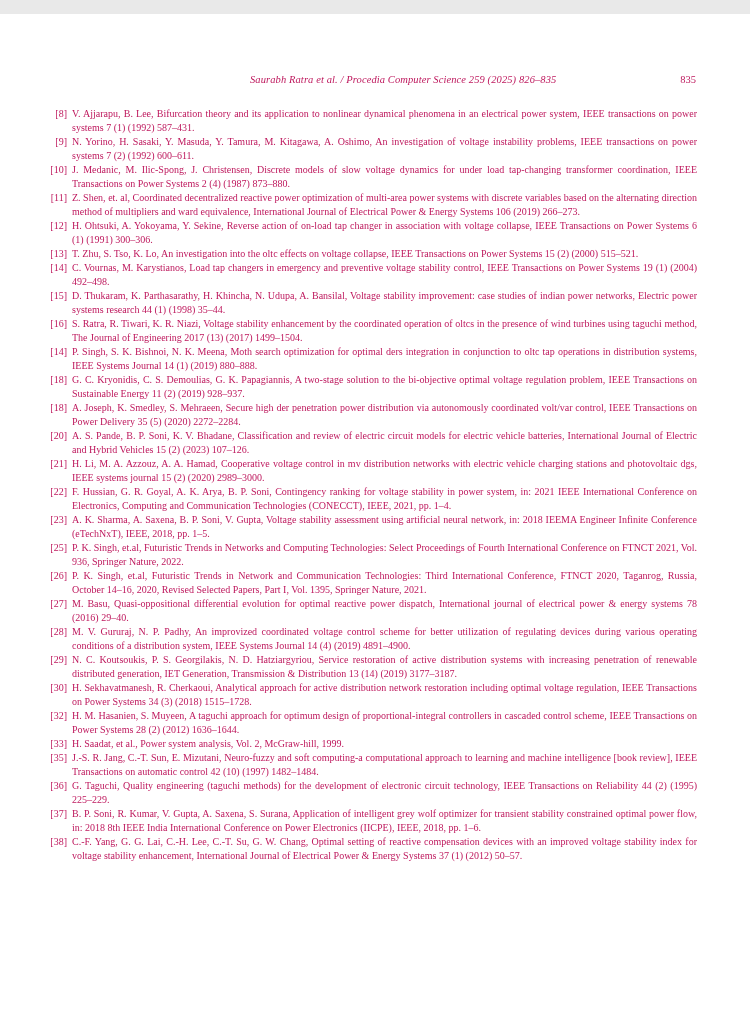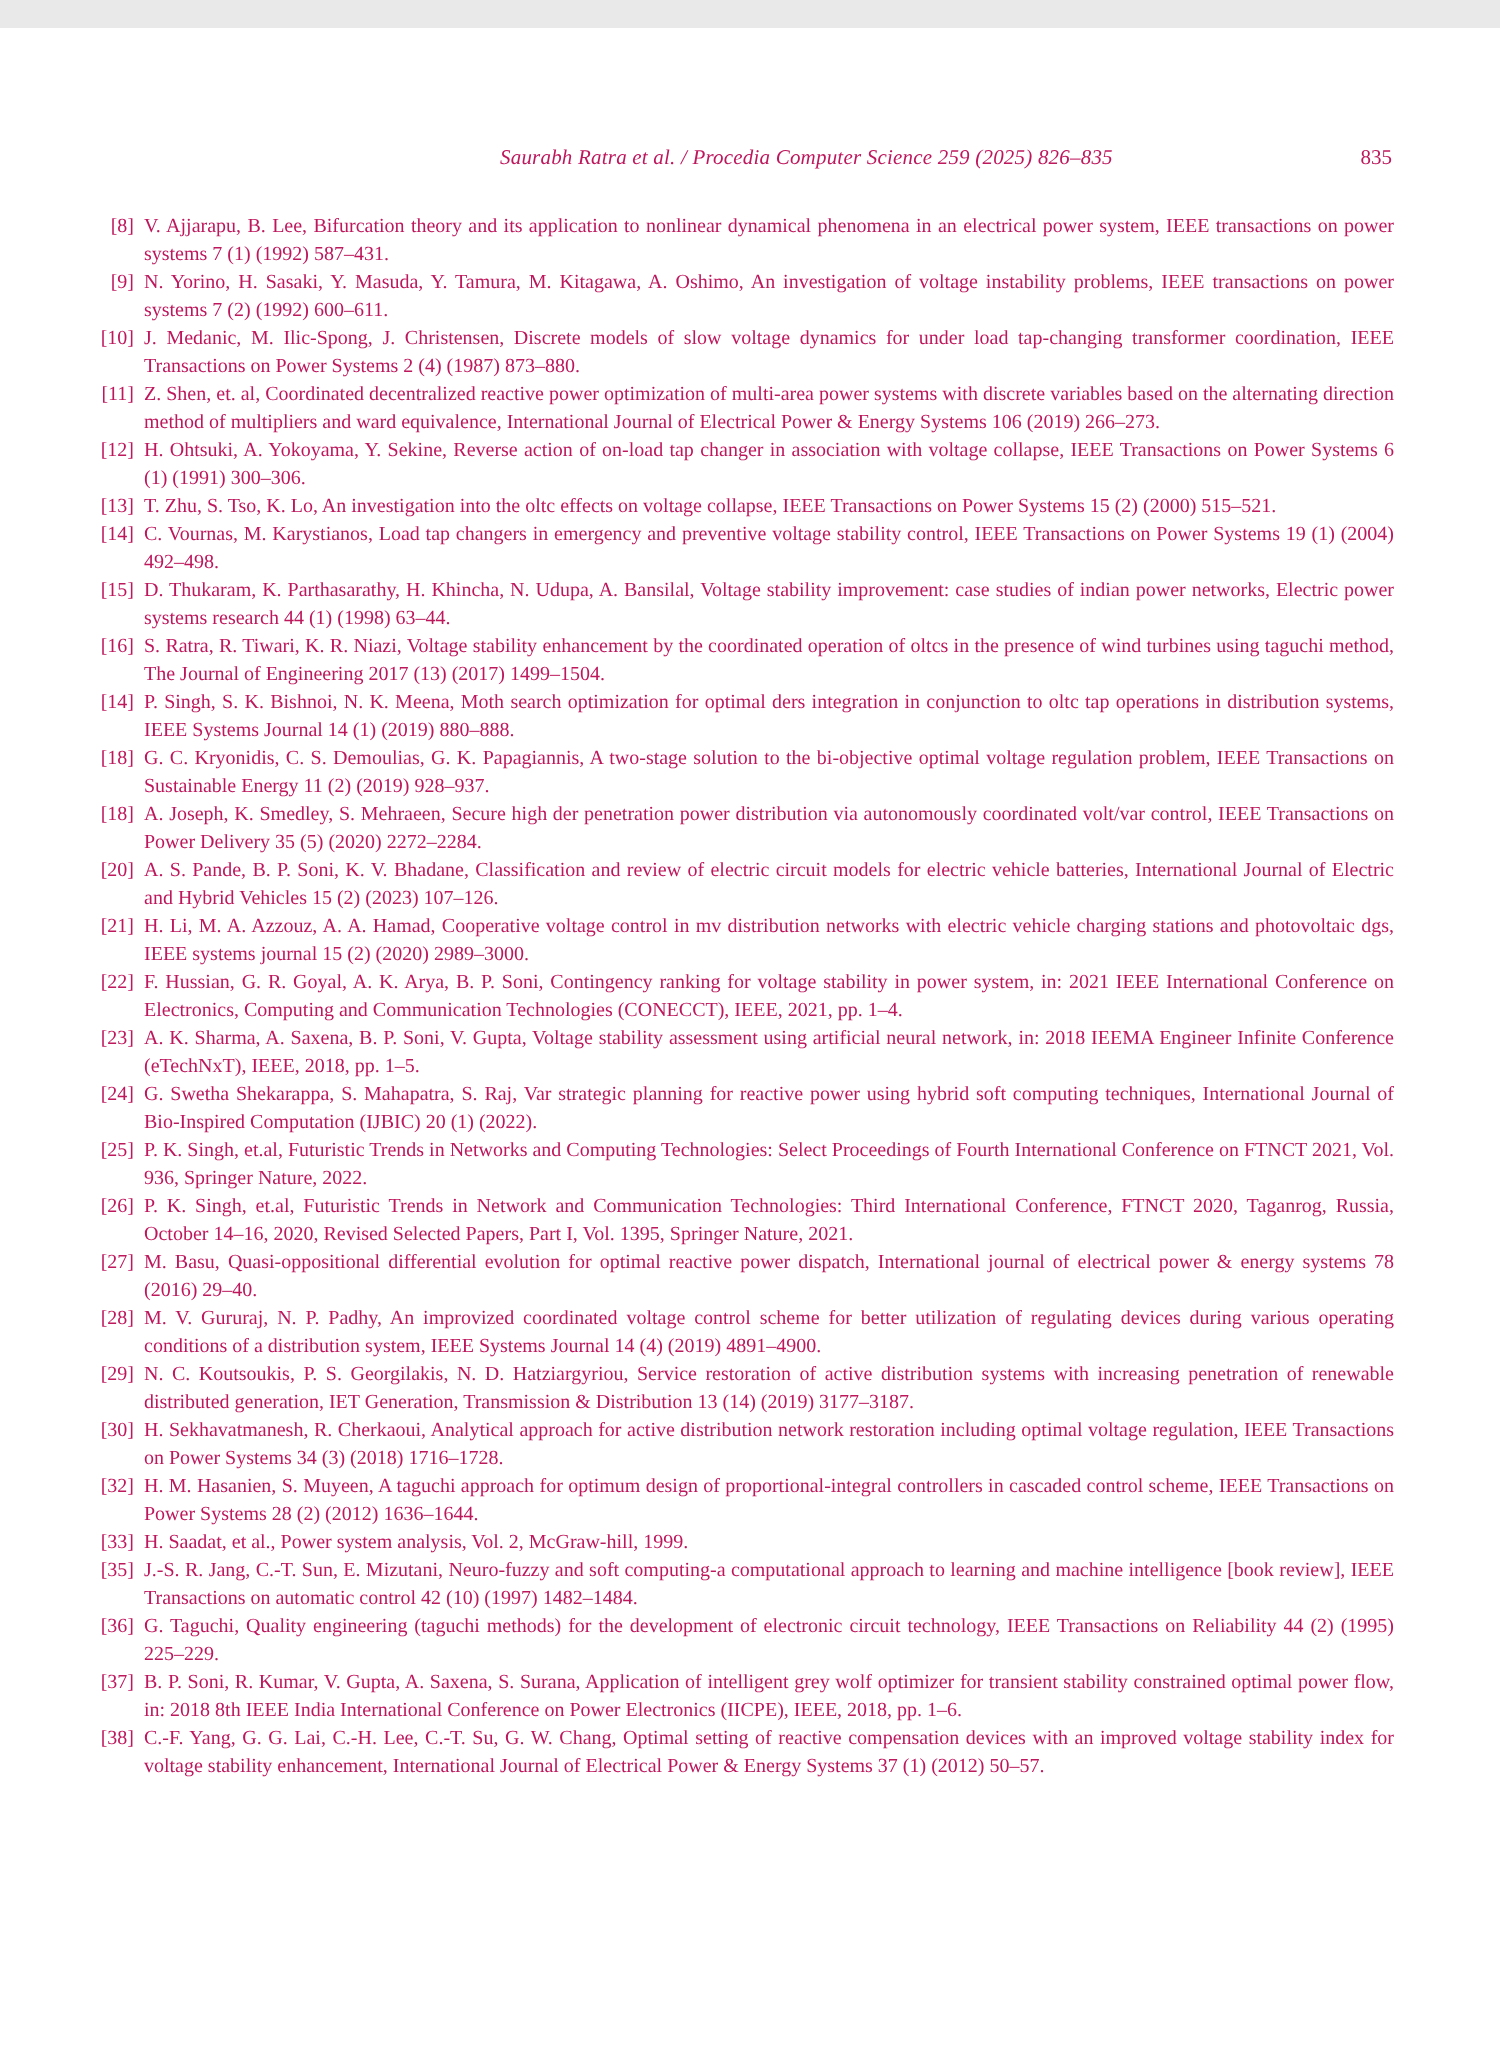--- a/index.html
+++ b/index.html
@@ -92,21 +92,21 @@
       <div class="ref-item">
         <span class="ref-label">[13]</span>
         <span class="ref-text">T. Zhu, S. Tso, K. Lo, An investigation into the oltc effects on voltage collapse, IEEE Transactions on Power Systems 15 (2) (2000) 515–521.</span>
       </div>
       <div class="ref-item">
         <span class="ref-label">[14]</span>
         <span class="ref-text">C. Vournas, M. Karystianos, Load tap changers in emergency and preventive voltage stability control, IEEE Transactions on Power Systems 19 (1) (2004) 492–498.</span>
       </div>
       <div class="ref-item">
         <span class="ref-label">[15]</span>
-        <span class="ref-text">D. Thukaram, K. Parthasarathy, H. Khincha, N. Udupa, A. Bansilal, Voltage stability improvement: case studies of indian power networks, Electric power systems research 44 (1) (1998) 63–44.</span>
+        <span class="ref-text">D. Thukaram, K. Parthasarathy, H. Khincha, N. Udupa, A. Bansilal, Voltage stability improvement: case studies of indian power networks, Electric power systems research 44 (1) (1998) 35–44.</span>
       </div>
       <div class="ref-item">
         <span class="ref-label">[16]</span>
         <span class="ref-text">S. Ratra, R. Tiwari, K. R. Niazi, Voltage stability enhancement by the coordinated operation of oltcs in the presence of wind turbines using taguchi method, The Journal of Engineering 2017 (13) (2017) 1499–1504.</span>
       </div>
       <div class="ref-item">
         <span class="ref-label">[14]</span>
         <span class="ref-text">P. Singh, S. K. Bishnoi, N. K. Meena, Moth search optimization for optimal ders integration in conjunction to oltc tap operations in distribution systems, IEEE Systems Journal 14 (1) (2019) 880–888.</span>
       </div>
       <div class="ref-item">
@@ -127,24 +127,20 @@
       </div>
       <div class="ref-item">
         <span class="ref-label">[22]</span>
         <span class="ref-text">F. Hussian, G. R. Goyal, A. K. Arya, B. P. Soni, Contingency ranking for voltage stability in power system, in: 2021 IEEE International Conference on Electronics, Computing and Communication Technologies (CONECCT), IEEE, 2021, pp. 1–4.</span>
       </div>
       <div class="ref-item">
         <span class="ref-label">[23]</span>
         <span class="ref-text">A. K. Sharma, A. Saxena, B. P. Soni, V. Gupta, Voltage stability assessment using artificial neural network, in: 2018 IEEMA Engineer Infinite Conference (eTechNxT), IEEE, 2018, pp. 1–5.</span>
       </div>
       <div class="ref-item">
-        <span class="ref-label">[24]</span>
-        <span class="ref-text">G. Swetha Shekarappa, S. Mahapatra, S. Raj, Var strategic planning for reactive power using hybrid soft computing techniques, International Journal of Bio-Inspired Computation (IJBIC) 20 (1) (2022).</span>
-      </div>
-      <div class="ref-item">
         <span class="ref-label">[25]</span>
         <span class="ref-text">P. K. Singh, et.al, Futuristic Trends in Networks and Computing Technologies: Select Proceedings of Fourth International Conference on FTNCT 2021, Vol. 936, Springer Nature, 2022.</span>
       </div>
       <div class="ref-item">
         <span class="ref-label">[26]</span>
         <span class="ref-text">P. K. Singh, et.al, Futuristic Trends in Network and Communication Technologies: Third International Conference, FTNCT 2020, Taganrog, Russia, October 14–16, 2020, Revised Selected Papers, Part I, Vol. 1395, Springer Nature, 2021.</span>
       </div>
       <div class="ref-item">
         <span class="ref-label">[27]</span>
         <span class="ref-text">M. Basu, Quasi-oppositional differential evolution for optimal reactive power dispatch, International journal of electrical power &amp; energy systems 78 (2016) 29–40.</span>
@@ -152,21 +148,21 @@
       <div class="ref-item">
         <span class="ref-label">[28]</span>
         <span class="ref-text">M. V. Gururaj, N. P. Padhy, An improvized coordinated voltage control scheme for better utilization of regulating devices during various operating conditions of a distribution system, IEEE Systems Journal 14 (4) (2019) 4891–4900.</span>
       </div>
       <div class="ref-item">
         <span class="ref-label">[29]</span>
         <span class="ref-text">N. C. Koutsoukis, P. S. Georgilakis, N. D. Hatziargyriou, Service restoration of active distribution systems with increasing penetration of renewable distributed generation, IET Generation, Transmission &amp; Distribution 13 (14) (2019) 3177–3187.</span>
       </div>
       <div class="ref-item">
         <span class="ref-label">[30]</span>
-        <span class="ref-text">H. Sekhavatmanesh, R. Cherkaoui, Analytical approach for active distribution network restoration including optimal voltage regulation, IEEE Transactions on Power Systems 34 (3) (2018) 1716–1728.</span>
+        <span class="ref-text">H. Sekhavatmanesh, R. Cherkaoui, Analytical approach for active distribution network restoration including optimal voltage regulation, IEEE Transactions on Power Systems 34 (3) (2018) 1515–1728.</span>
       </div>
       <div class="ref-item">
         <span class="ref-label">[32]</span>
         <span class="ref-text">H. M. Hasanien, S. Muyeen, A taguchi approach for optimum design of proportional-integral controllers in cascaded control scheme, IEEE Transactions on Power Systems 28 (2) (2012) 1636–1644.</span>
       </div>
       <div class="ref-item">
         <span class="ref-label">[33]</span>
         <span class="ref-text">H. Saadat, et al., Power system analysis, Vol. 2, McGraw-hill, 1999.</span>
       </div>
       <div class="ref-item">

